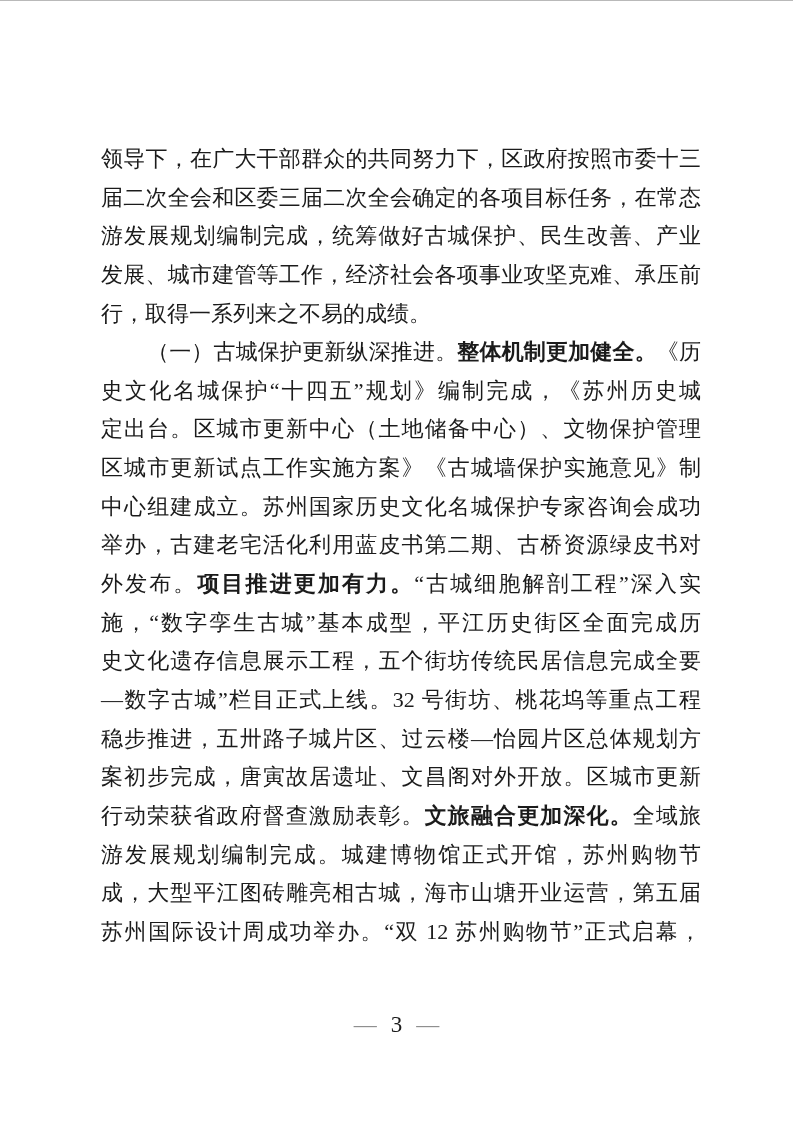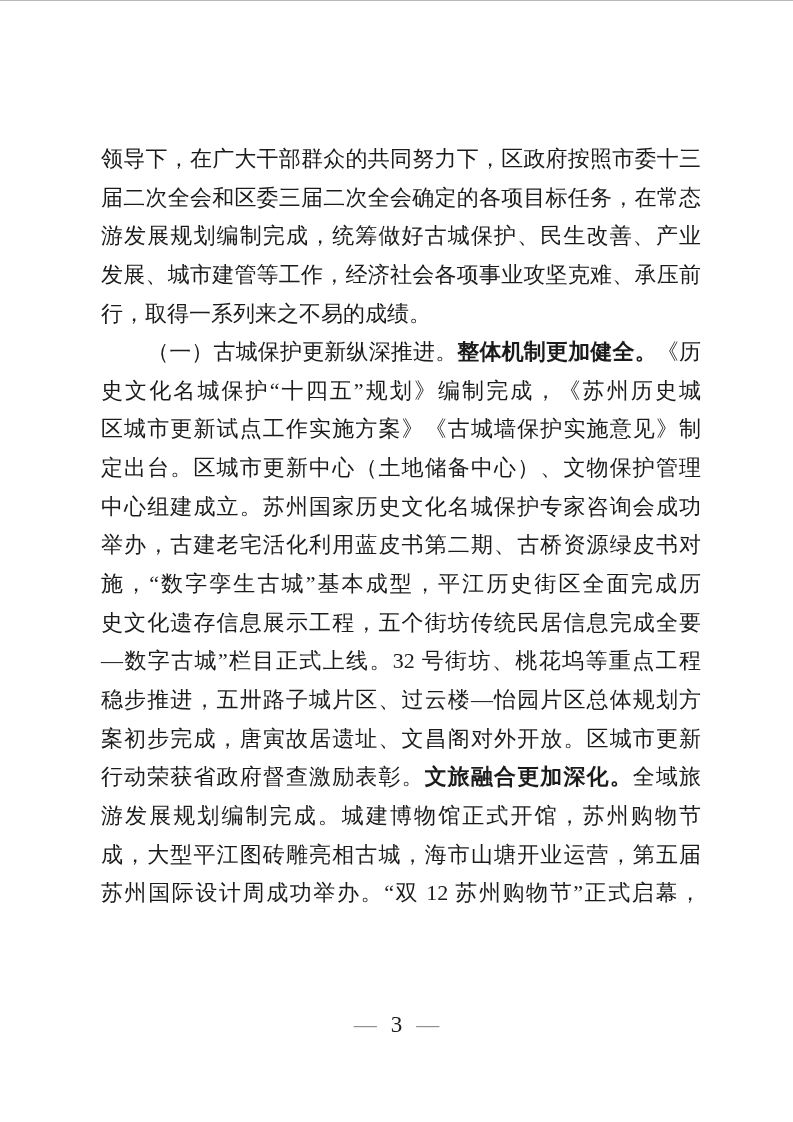--- a/index.html
+++ b/index.html
@@ -78,24 +78,25 @@
   <div class="scan-edge"></div>
 
   <div class="doc-body" id="doc-body">
       <div class="line"><span class="seg">领导下，在广大干部群众的共同努力下，区政府按照市委十三</span></div>
       <div class="line"><span class="seg">届二次全会和区委三届二次全会确定的各项目标任务，在常态</span></div>
       <div class="line"><span class="seg">游发展规划编制完成，统筹做好古城保护、民生改善、产业</span></div>
       <div class="line"><span class="seg">发展、城市建管等工作，经济社会各项事业攻坚克难、承压前</span></div>
       <div class="line para-end"><span class="seg">行，取得一系列来之不易的成绩。</span></div>
       <div class="line" style="padding-left: 46px;"><span class="seg">（一）古城保护更新纵深推进。</span><span class="seg bold">整体机制更加健全。</span><span class="seg">《历</span></div>
       <div class="line"><span class="seg">史文化名城保护“十四五”规划》编制完成，《苏州历史城</span></div>
+      <div class="line"><span class="seg">定出台。区城市更新中心（土地储备中心）、文物保护管理</span></div>
       <div class="line"><span class="seg">区城市更新试点工作实施方案》《古城墙保护实施意见》制</span></div>
-      <div class="line"><span class="seg">定出台。区城市更新中心（土地储备中心）、文物保护管理</span></div>
       <div class="line"><span class="seg">中心组建成立。苏州国家历史文化名城保护专家咨询会成功</span></div>
       <div class="line"><span class="seg">举办，古建老宅活化利用蓝皮书第二期、古桥资源绿皮书对</span></div>
+      <div class="line"><span class="seg">外发布。</span><span class="seg bold">项目推进更加有力。</span><span class="seg">“古城细胞解剖工程”深入实</span></div>
       <div class="line"><span class="seg">施，“数字孪生古城”基本成型，平江历史街区全面完成历</span></div>
       <div class="line"><span class="seg">史文化遗存信息展示工程，五个街坊传统民居信息完成全要</span></div>
       <div class="line"><span class="seg">—数字古城”栏目正式上线。32 号街坊、桃花坞等重点工程</span></div>
       <div class="line"><span class="seg">稳步推进，五卅路子城片区、过云楼—怡园片区总体规划方</span></div>
       <div class="line"><span class="seg">案初步完成，唐寅故居遗址、文昌阁对外开放。区城市更新</span></div>
       <div class="line"><span class="seg">行动荣获省政府督查激励表彰。</span><span class="seg bold">文旅融合更加深化。</span><span class="seg">全域旅</span></div>
       <div class="line"><span class="seg">游发展规划编制完成。城建博物馆正式开馆，苏州购物节</span></div>
       <div class="line"><span class="seg">成，大型平江图砖雕亮相古城，海市山塘开业运营，第五届</span></div>
       <div class="line"><span class="seg">苏州国际设计周成功举办。“双 12 苏州购物节”正式启幕，</span></div>
     </div>

